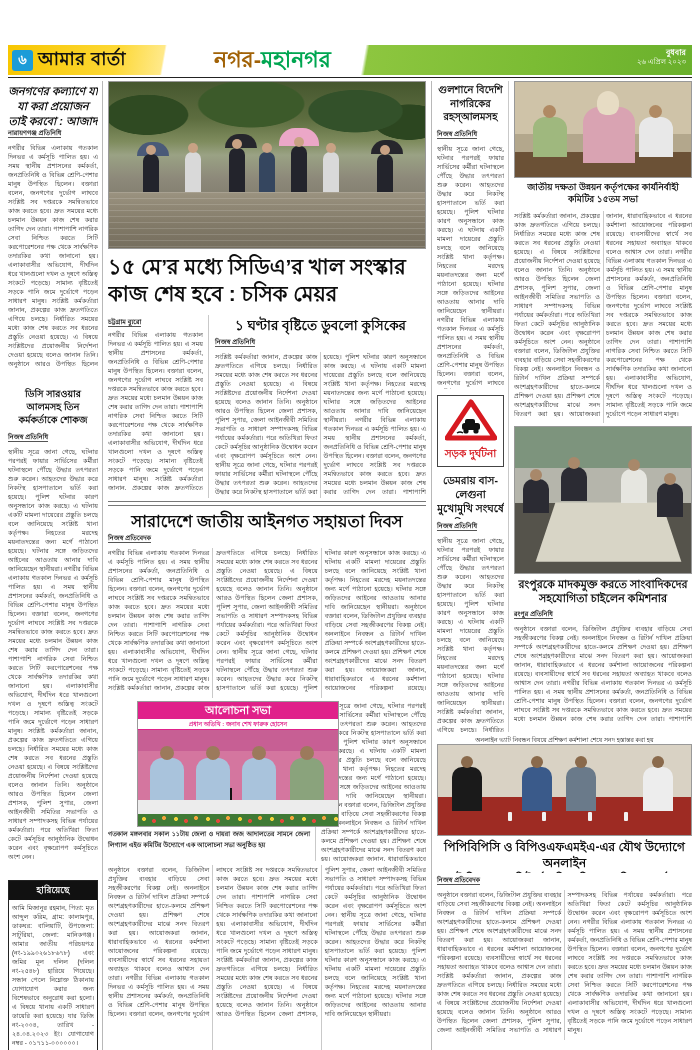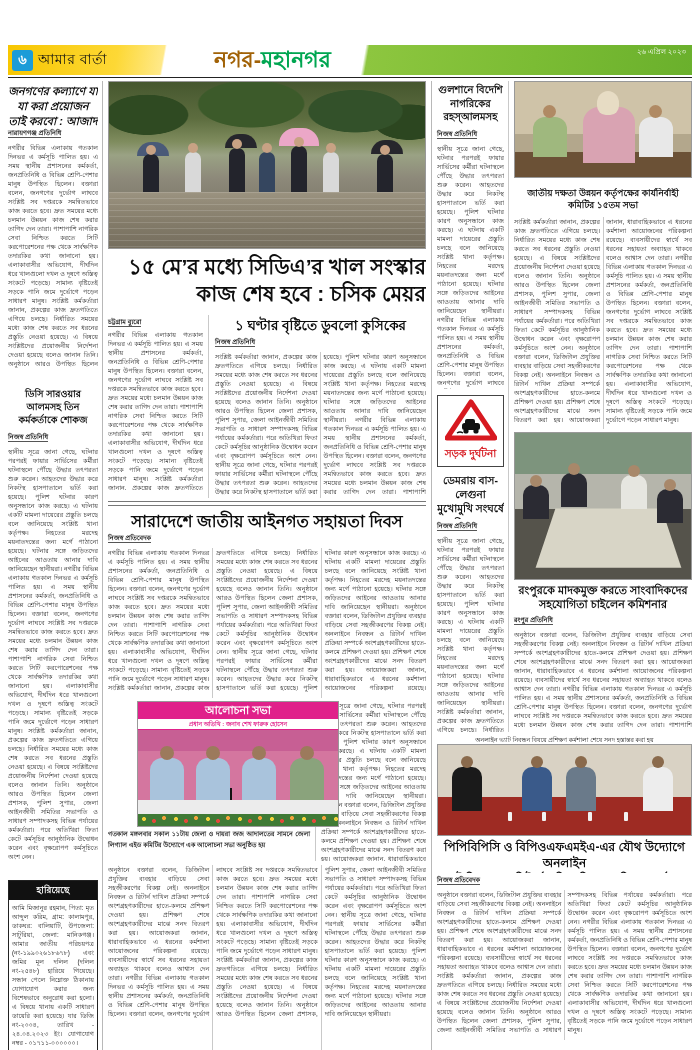--- a/index.html
+++ b/index.html
@@ -5,21 +5,21 @@
   * { margin:0; padding:0; box-sizing:border-box; }
   html,body { background:#e9e9e9; }
   body { font-family:"Liberation Sans", sans-serif; }
   .page { position:relative; width:700px; height:1050px; margin:0 auto; background:#ffffff; overflow:hidden; color:#1a1a1a; }
   .topgap { height:45px; }
 
   
   .masthead { display:flex; align-items:stretch; height:30px; margin:0 8px; }
   .logo-banner { position:relative; width:196px; background:linear-gradient(100deg,#f7c600 0%,#fdd835 55%,#ffe989 78%,#fff 79%); display:flex; align-items:center; gap:5px; padding-left:4px; }
   .pagenum { width:21px; height:21px; background:#1b9cd8; color:#fff; font-weight:bold; font-size:13px; display:flex; align-items:center; justify-content:center; border-radius:3px; }
-  .logo-text { font-weight:normal; font-size:14px; color:#111; letter-spacing:.5px; }
+  .logo-text { font-weight:bold; font-size:18px; color:#111; letter-spacing:.5px; }
   .section-title { flex:0 0 auto; display:flex; align-items:center; justify-content:center; padding:0 10px; font-weight:bold; font-size:22px; }
   .sec-red { color:#a16207; } .sec-green { color:#00a651; }
   .date-banner { flex:1; background:linear-gradient(100deg,#fff 0%,#fff 7%,#8dc63f 8%,#7bbc34 55%,#6ab02c 100%); color:#fff; text-align:right; padding:3px 6px 0 0; line-height:1.25; }
   .date-banner .day { font-weight:bold; font-size:8px; }
   .date-banner .date { font-size:7px; }
   .head-rule { border-top:1.5px solid #222; margin:2px 8px 3px 8px; }
 
   
   .content { display:flex; margin:0 8px; align-items:stretch; }
   .col-left { width:94px; padding-right:4px; }
@@ -56,21 +56,21 @@
   .flood .water { position:absolute; left:0; right:0; bottom:0; height:34%;
     background:repeating-linear-gradient(180deg, rgba(255,255,255,.14) 0 1px, rgba(0,0,0,0) 1px 6px),
                linear-gradient(180deg,#9b9380,#837b69 55%,#756e5e); }
   .pp { position:absolute; width:16px; height:50px; background:#23242c; border-radius:7px 7px 3px 3px; }
   .pp::after { content:""; position:absolute; top:-9px; left:3px; width:10px; height:10px; border-radius:50%; background:#c8a284; }
   .pp.w { background:#d9d9d9; }
   .ub { position:absolute; width:32px; height:14px; background:#26262c; border-radius:16px 16px 0 0; }
   .ub.pink { background:#eba7c7; }
   .ub.blue { background:#4a5a78; }
 
-  .lead-hl { font-size:21px; line-height:1.3; text-align:right; height:60px; margin-top:4px; }
+  .lead-hl { font-size:21px; line-height:1.3; text-align:left; height:60px; margin-top:4px; }
   .lead-row { display:flex; margin-top:2px; border-bottom:1px solid #777; padding-bottom:3px; }
   .lead-c1 { width:101px; padding-right:5px; border-right:1px solid #c9c9c9; }
   .lead-c1 .bt { height:160px; }
   .lead-sub { flex:1; padding-left:6px; }
   .rain-hl { font-size:13.5px; text-align:center; height:20px; }
   .rain-body { height:146px; margin-top:2px; }
 
   .legal-hl { font-size:16.5px; text-align:center; border-top:1px solid #777; margin-top:3px; padding-top:3px; height:26px; }
   .legal-rowA { height:150px; margin-top:2px; }
   .legal-rowB { display:flex; margin-top:3px; }
@@ -108,21 +108,21 @@
   .d-hl { font-size:10.5px; line-height:1.35; text-align:center; height:46px; margin-top:6px; }
   .d-body { height:196px; margin-top:2px; }
 
   .nsda { width:100%; height:97px; background:linear-gradient(180deg,#cfc3a8 0 55%,#b3a78c 55% 74%,#6b5136 74% 100%); }
   .nsda .fig { position:absolute; bottom:20px; width:34px; height:40px; border-radius:12px 12px 0 0; }
   .nsda .fig::after { content:""; position:absolute; top:-12px; left:10px; width:13px; height:13px; border-radius:50%; background:#b08a64; }
   .nsda .f1 { left:18px; background:#9fb87e; }
   .nsda .f2 { right:18px; background:#e8e8e8; }
   .nsda .fw { position:absolute; bottom:14px; left:68px; width:52px; height:56px; background:#d9a3b2; border-radius:16px 16px 0 0; }
   .nsda .fw::after { content:""; position:absolute; top:-16px; left:14px; width:22px; height:24px; border-radius:50% 50% 40% 40%; background:#e7dcc4; }
-  .nsda-cap { font-size:9px; line-height:1.3; height:26px; margin-top:10px; }
+  .nsda-cap { font-size:9px; line-height:1.3; height:26px; margin-top:4px; }
   .nsda-body { height:212px; margin-top:3px; }
 
   .rang { width:100%; height:148px; margin-top:3px; background:linear-gradient(180deg,#7d947d 0 28%,#b5b5ab 28% 52%,#55534b 52% 100%); }
   .rang .tbl { position:absolute; left:18%; right:12%; top:48%; bottom:10%; background:#d8d5c6; transform:perspective(60px) rotateX(18deg); }
   .rang .rfig { position:absolute; width:26px; height:34px; border-radius:10px 10px 0 0; background:#2b2b33; }
   .rang .rfig::after { content:""; position:absolute; top:-10px; left:7px; width:12px; height:12px; border-radius:50%; background:#a8886a; }
   .rg-hl { font-size:11px; line-height:1.3; text-align:center; height:30px; margin-top:3px; }
   .rg-body { height:100px; margin-top:2px; }
 
   .vat-cap { font-size:6.2px; text-align:center; height:9px; margin-top:3px; overflow:hidden; }
@@ -143,20 +143,21 @@
     <div class="logo-banner">
       <div class="pagenum">৬</div>
       <div class="logo-text">আমার বার্তা</div>
     </div>
     <div class="section-title">
       <span class="sec-red">নগর</span>
         <span class="sec-red">-</span>
         <span class="sec-green">মহানগর</span>
     </div>
     <div class="date-banner">
+      <div class="day">বুধবার</div>
       <div class="date">২৬ এপ্রিল ২০২৩</div>
     </div>
   </div>
   <div class="head-rule"></div>
 
   <div class="content">
 
     <div class="col-left">
       <div class="hl l-h1">জনগণের কল্যাণে যা যা করা প্রয়োজন তাই করবো : আজাদ</div>
       <div class="byline"><u>নারায়ণগঞ্জ প্রতিনিধি</u></div>

